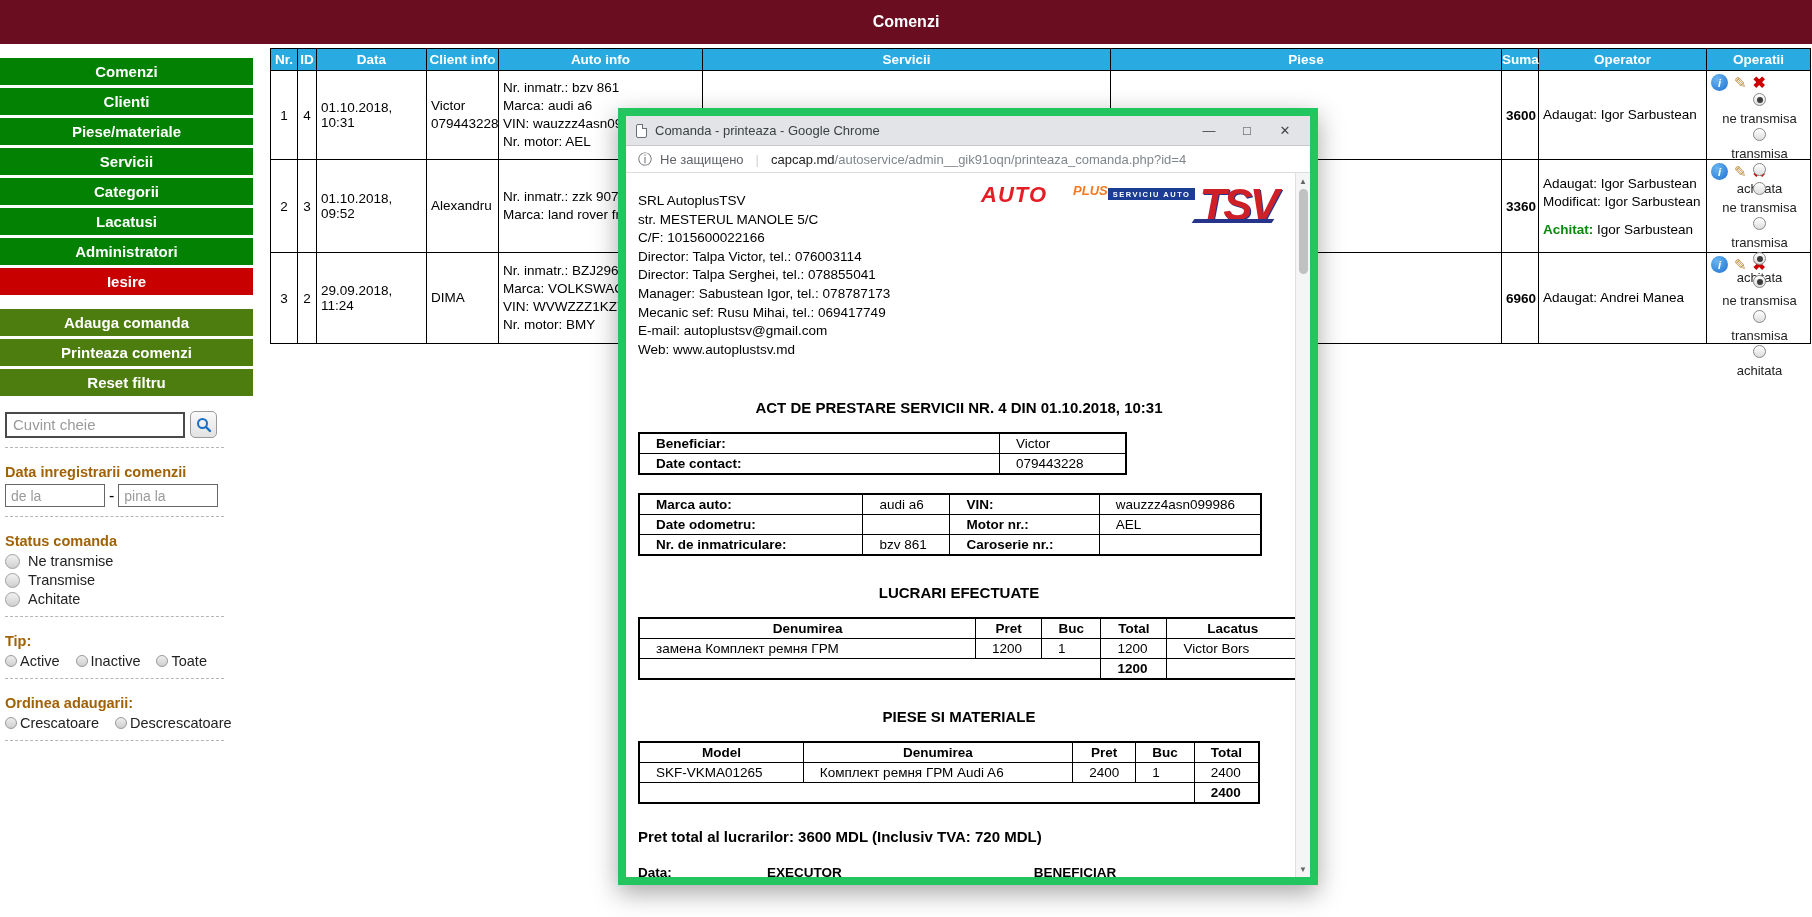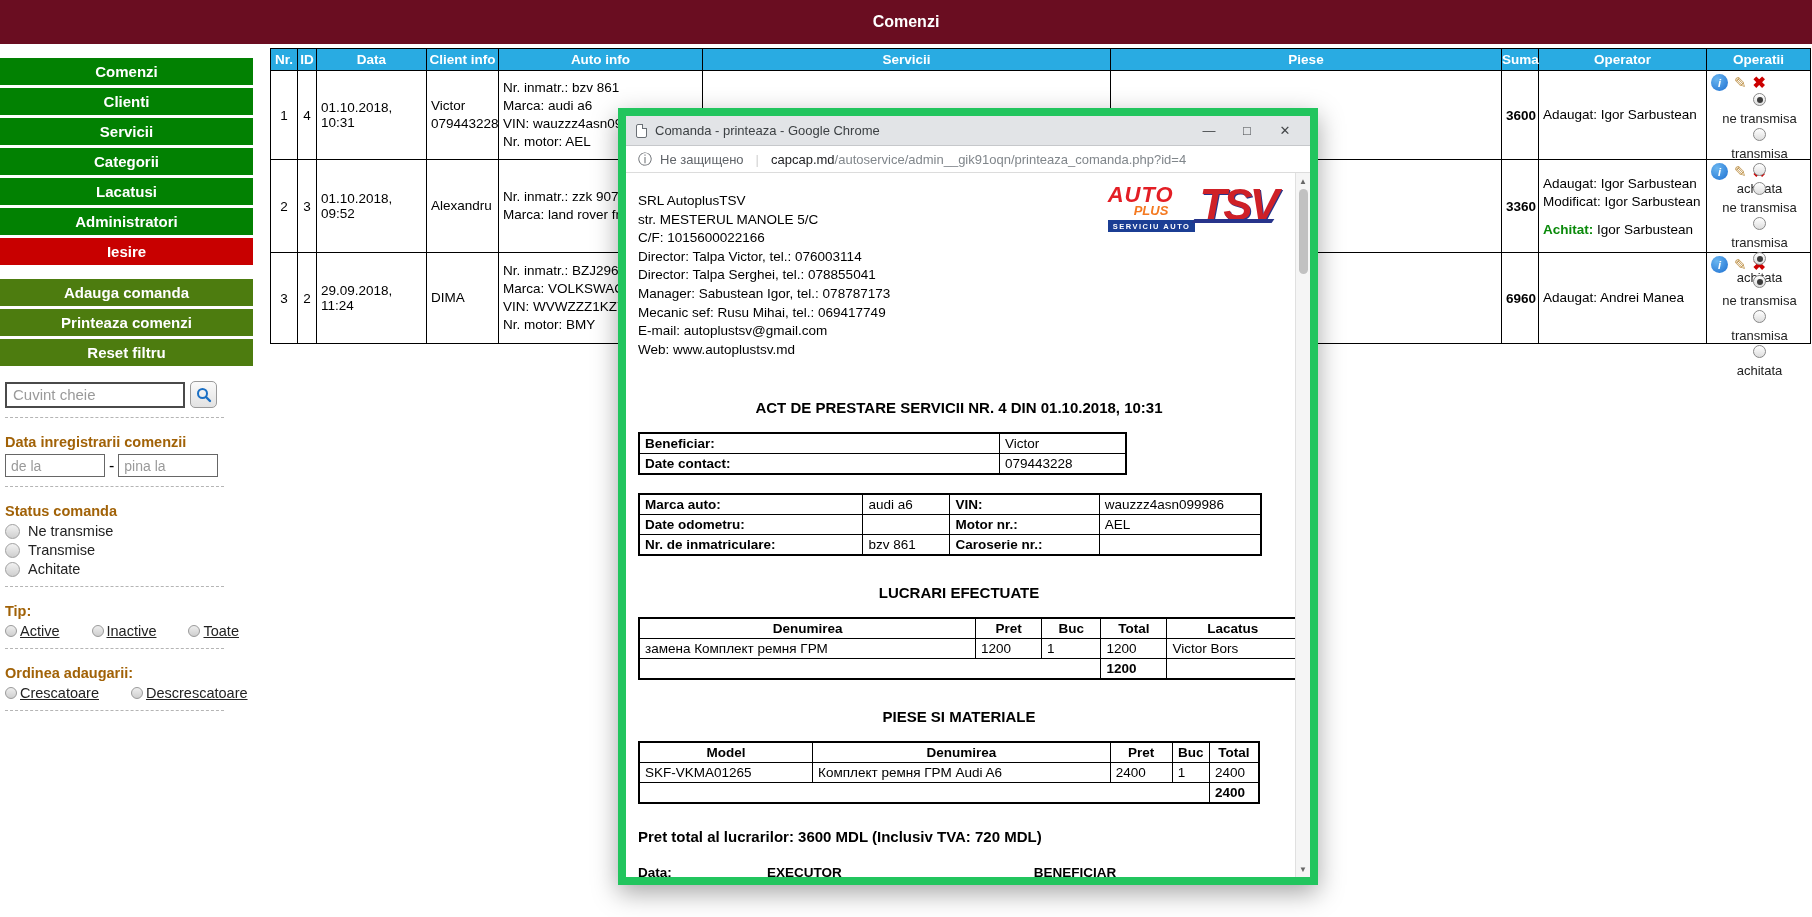--- a/index.html
+++ b/index.html
@@ -30,21 +30,21 @@
     background:linear-gradient(#fafafa,#e2e2e2); display:flex; align-items:center; justify-content:center; cursor:pointer; }
   .dashed { border:none; border-top:1px dashed #b5b5b5; margin:9px 0; }
   .filter-label { font-weight:bold; font-size:14.5px; color:#a16207; margin-bottom:4px;margin-top:16px; }
   .date-row { display:flex; align-items:center; gap:4px; }
   .date-input { width:100px; height:23px; border:1px solid #666; font-size:14px; padding:0 5px;
     color:#333; font-family:"Liberation Sans",sans-serif; }
   .date-input::placeholder { color:#9a9a9a; }
   .radio-line { display:flex; align-items:center; gap:8px; margin:3px 0; font-size:14.5px; color:#222; }
   .s-radio { width:15px; height:15px; border-radius:50%; border:1px solid #a0a0a0;
     background:linear-gradient(#f2f2f2,#cfcfcf); flex:0 0 auto; }
-  .check-row { display:flex; align-items:center; gap:32px; font-size:14.5px; color:#222; margin-top:3px;text-decoration:underline; }
+  .check-row { display:flex; align-items:center; gap:16px; font-size:14.5px; color:#222; margin-top:3px; }
   .check-item { display:flex; align-items:center; gap:3px; }
   .s-check { width:12px; height:12px; border-radius:50%; border:1px solid #9a9a9a;
     background:linear-gradient(#eee,#cfcfcf); flex:0 0 auto; }
 
   
   .main { position:absolute; left:270px; top:48px; width:1540px; }
   .summary { font-size:15px; font-weight:bold; color:#111; height:34px; }
   table.grid { border-collapse:collapse; table-layout:fixed; width:1540px; }
   table.grid th, table.grid td { border:1px solid #000; font-size:13.5px; vertical-align:middle; }
   table.grid th { background:#29abe2; color:#fff; font-weight:bold; height:22px; font-size:13.5px; }
@@ -89,33 +89,33 @@
 
   .doc { position:relative; flex:1; overflow:hidden; padding:19px 30px 8px 12px; font-size:13.5px; color:#000; }
   .scrollbar { position:absolute; right:0; top:0; bottom:0; width:15px; background:#f5f5f5; border-left:1px solid #e0e0e0;
     display:flex; flex-direction:column; align-items:center; }
   .scroll-arrow { font-size:8px; color:#666; height:16px; display:flex; align-items:center; cursor:pointer; }
   .scroll-thumb { width:9px; height:85px; background:#c1c1c1; border-radius:5px; cursor:pointer; }
   .scroll-spacer { flex:1; }
 
   .company { line-height:18.6px; }
   .doc-logo { position:absolute; right:34px; top:12px; display:flex; align-items:flex-start; gap:4px; }
-  .logo-left { display:flex; flex-direction:column; align-items:flex-start; }
+  .logo-left { display:flex; flex-direction:row; align-items:flex-start; }
   .logo-auto { color:#e31e25; font-weight:bold; font-style:italic; font-size:22px; line-height:20px; letter-spacing:1px; }
   .logo-plus { color:#f47920; font-weight:bold; font-style:italic; font-size:13px; line-height:12px; margin-left:26px; }
   .logo-badge { background:#1b3e94; color:#fff; font-size:7.5px; font-weight:bold; letter-spacing:1.5px;
     padding:1.5px 5px; margin-top:3px; }
   .logo-tsv { color:#cf2027; font-weight:bold; font-style:italic; font-size:44px; line-height:40px;
     letter-spacing:-3px; text-shadow:1px 1px 0 #27348b; position:relative; }
   .logo-tsv::after { content:""; position:absolute; left:-6px; bottom:2px; width:105%; height:4px;
     background:#27348b; transform:skewX(-35deg); }
 
   .act-title { text-align:center; font-weight:bold; font-size:15px; margin-top:40px; }
   table.doc-t { border-collapse:collapse; border:2px solid #000; }
-  table.doc-t td, table.doc-t th { border:1px solid #000; padding:2px 5px; font-size:13.5px; height:20px; }
+  table.doc-t td, table.doc-t th { border:1px solid #000; padding:2px 16px; font-size:13.5px; height:20px; }
   table.doc-t th { font-weight:bold; text-align:center; }
   .lbl { font-weight:bold; }
   .t-benef { width:489px; margin-top:16px; }
   .t-auto  { width:624px; margin-top:18px; }
   .sec-title { text-align:center; font-weight:bold; font-size:15px; margin-top:28px; }
   .t-lucrari { width:662px; margin-top:16px; }
   .t-piese   { width:622px; margin-top:16px; }
   .bold { font-weight:bold; }
   .total-line { font-weight:bold; font-size:15px; margin-top:24px; }
   .doc-footer { display:flex; align-items:flex-end; gap:28px; margin-top:20px; font-size:13.5px; }
@@ -130,20 +130,23 @@
   <div class="app-header">
     <span>Comenzi</span>
   </div>
 
   <div class="sidebar">
     <div class="side-btn green">
         <span>Comenzi</span>
       </div>
     <div class="side-btn green">
         <span>Clienti</span>
+      </div>
+    <div class="side-btn green">
+        <span>Piese/materiale</span>
       </div>
     <div class="side-btn green">
         <span>Servicii</span>
       </div>
     <div class="side-btn green">
         <span>Categorii</span>
       </div>
     <div class="side-btn green">
         <span>Lacatusi</span>
       </div>

